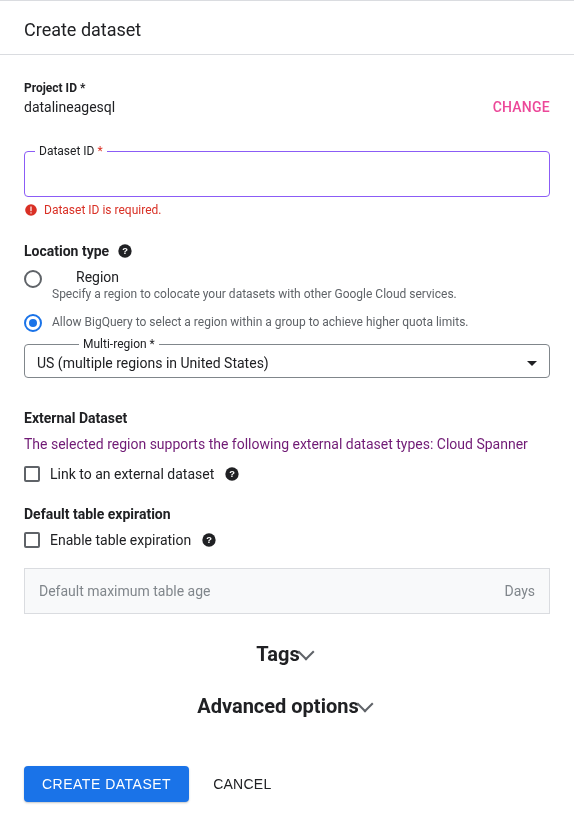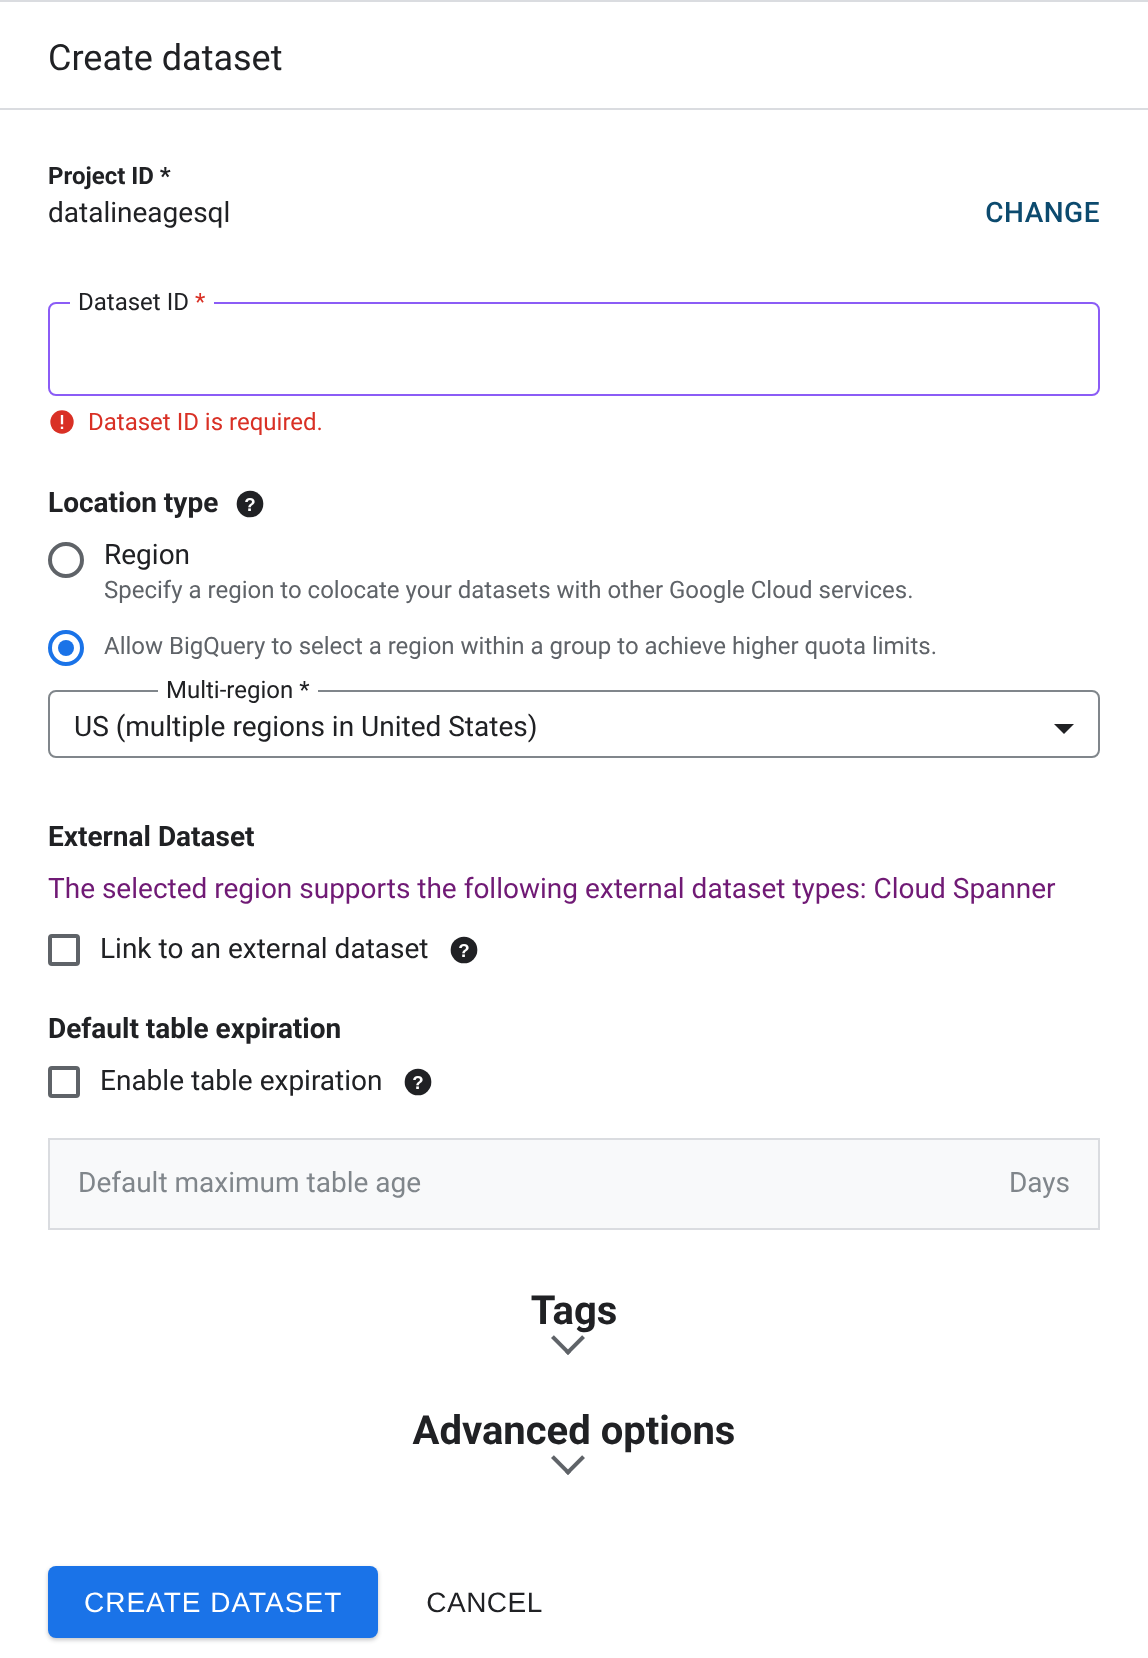--- a/index.html
+++ b/index.html
@@ -33,21 +33,21 @@
       display: flex;
       justify-content: space-between;
       align-items: flex-end;
     }
     .project-id-val {
       font-size: 14px;
       color: #202124;
       margin-top: 2px;
     }
     .change-link {
-      color: #0c4a6e;
+      color: #ec4899;
       font-weight: 500;
       font-size: 14px;
       letter-spacing: .25px;
       cursor: pointer;
       margin-top: 24px;
     }
     .outlined-input {
       position: relative;
       border: 1px solid #8b5cf6;
       border-radius: 4px;
@@ -117,20 +117,21 @@
     }
     .radio-outer.selected::after {
       content: "";
       width: 8px; height: 8px;
       border-radius: 50%;
       background: #1a73e8;
     }
     .radio-text .rt-label {
       font-size: 14px;
       color: #202124;
+      margin-left: 24px;
     }
     .radio-text .rt-desc {
       font-size: 12px;
       color: #5f6368;
       margin-top: 2px;
     }
     .select-outlined {
       position: relative;
       border: 1px solid #80868b;
       border-radius: 4px;
@@ -187,21 +188,20 @@
       align-items: center;
       color: #80868b;
       font-size: 14px;
     }
     .collapse-row {
       display: flex;
       justify-content: center;
       align-items: center;
       margin-top: 28px;
       cursor: pointer;
-      flex-direction: column;
     }
     .collapse-row h2 {
       font-size: 20px;
       font-weight: 700;
     }
     .chevron {
       width: 12px; height: 12px;
       border-right: 2px solid #5f6368;
       border-bottom: 2px solid #5f6368;
       transform: rotate(45deg);

